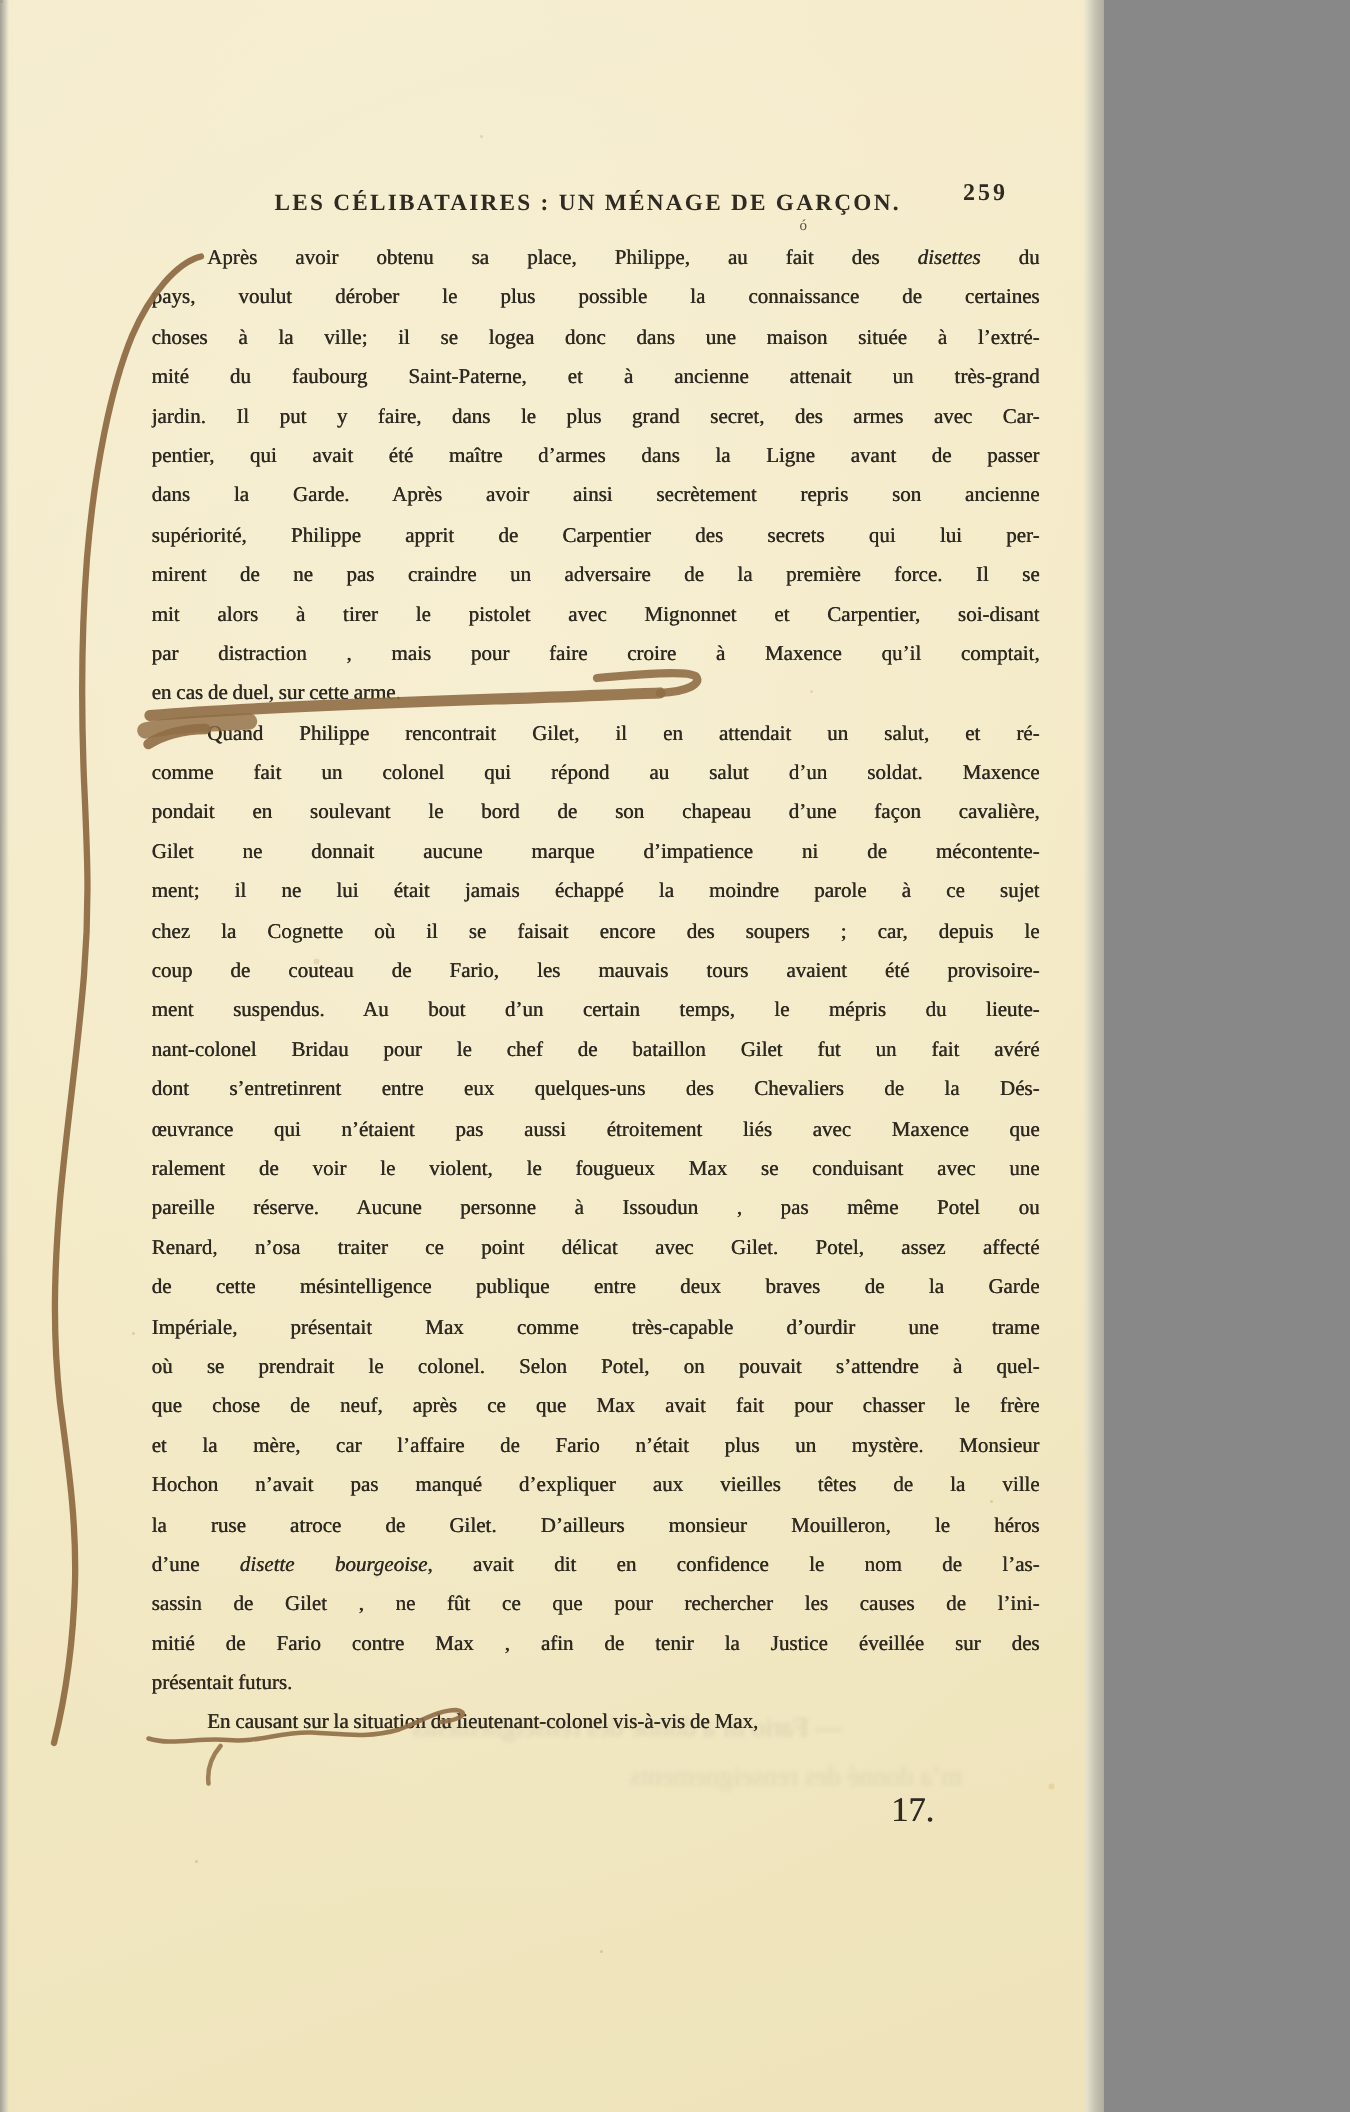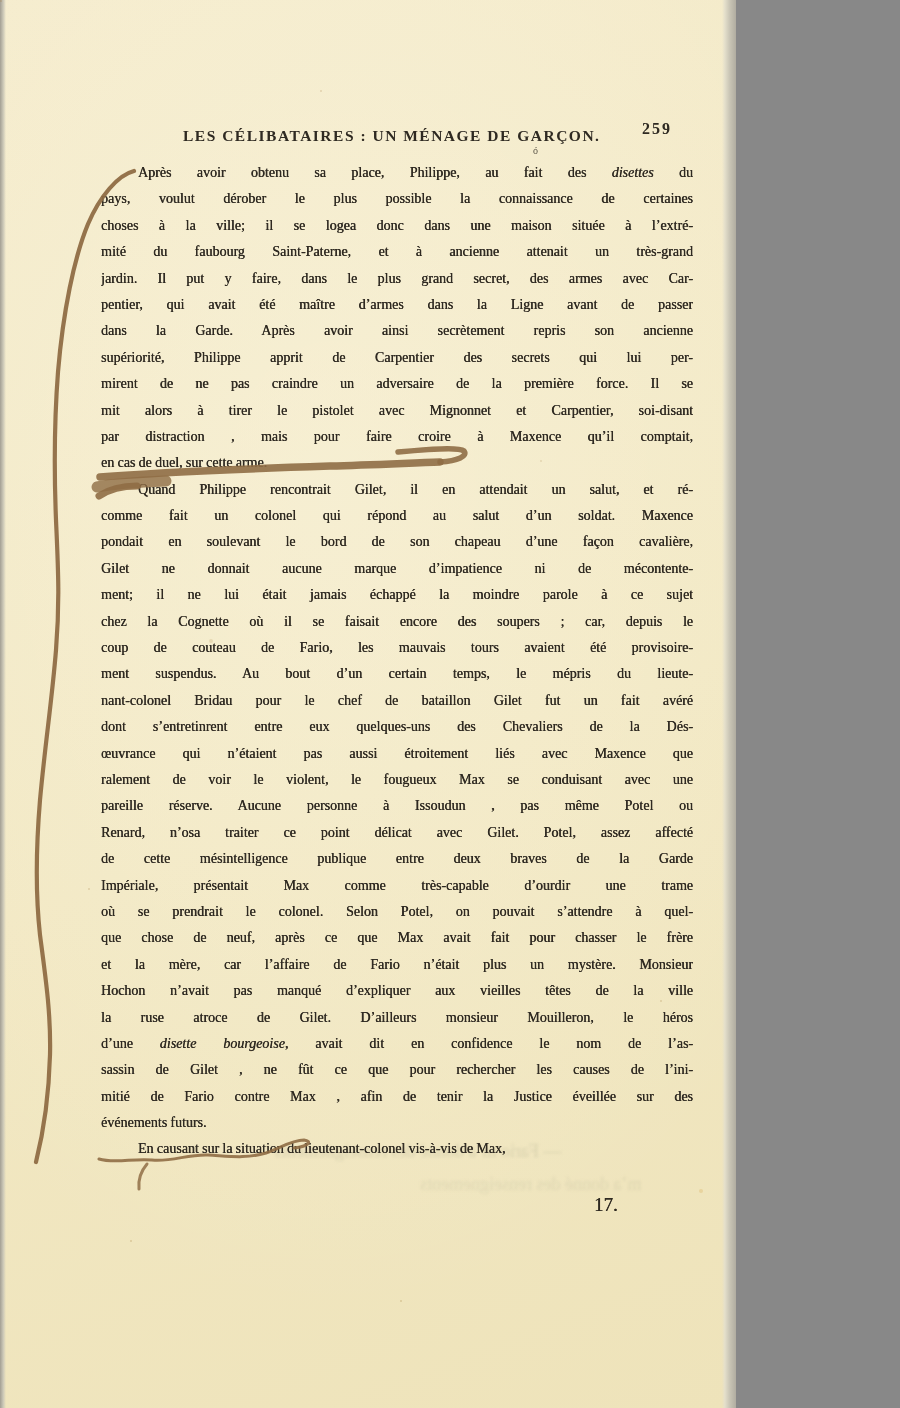--- a/index.html
+++ b/index.html
@@ -27,21 +27,21 @@
     letter-spacing:1.5px;white-space:nowrap;}
   .pageno{position:absolute;left:601px;top:120px;font-weight:bold;font-size:16px;letter-spacing:2px;margin-left:41px;}
   .artifact{position:absolute;left:533px;top:145px;font-size:10px;opacity:.8;}
   .textblock{position:absolute;left:101px;top:160px;width:592px;font-size:14px;
     line-height:26.4px;word-spacing:-0.3px;text-shadow:0.3px 0 0 currentColor;}
   .tline{height:26.4px;overflow:hidden;}
   .tline.j{text-align:justify;}
   .tline.j::after{content:"";display:inline-block;width:100%;height:0;}
   .tline.ind{text-indent:37px;}
   .it{font-style:italic;}
-  .sig{position:absolute;left:594px;top:1194px;font-size:19px;text-shadow:.3px 0 0 currentColor;}
+  .sig{position:absolute;left:594px;top:1194px;font-size:23px;text-shadow:.3px 0 0 currentColor;}
   .st{position:absolute;transform:scaleX(-1);filter:blur(1.4px);
     color:rgba(125,132,105,.20);font-size:18px;white-space:nowrap;pointer-events:none;}
   svg.marks{position:absolute;left:0;top:0;pointer-events:none;}
   .pen{stroke:var(--pen,#8f6d45);fill:none;stroke-linecap:round;stroke-linejoin:round;}
 </style>
 </head>
 <body>
 
 <div class="page">
   <div class="edge-l"></div>
@@ -85,21 +85,21 @@
       <div class="tline j"><span>de cette mésintelligence publique entre deux braves de la Garde</span></div>
       <div class="tline j"><span>Impériale, présentait Max comme très-capable d’ourdir une trame</span></div>
       <div class="tline j"><span>où se prendrait le colonel. Selon Potel, on pouvait s’attendre à quel-</span></div>
       <div class="tline j"><span>que chose de neuf, après ce que Max avait fait pour chasser le frère</span></div>
       <div class="tline j"><span>et la mère, car l’affaire de Fario n’était plus un mystère. Monsieur</span></div>
       <div class="tline j"><span>Hochon n’avait pas manqué d’expliquer aux vieilles têtes de la ville</span></div>
       <div class="tline j"><span>la ruse atroce de Gilet. D’ailleurs monsieur Mouilleron, le héros</span></div>
       <div class="tline j"><span>d’une </span><span class="it">disette bourgeoise</span><span>, avait dit en confidence le nom de l’as-</span></div>
       <div class="tline j"><span>sassin de Gilet , ne fût ce que pour rechercher les causes de l’ini-</span></div>
       <div class="tline j"><span>mitié de Fario contre Max , afin de tenir la Justice éveillée sur des</span></div>
-      <div class="tline"><span>événements futurs.</span></div>
+      <div class="tline"><span>présentait futurs.</span></div>
       <div class="tline ind"><span>En causant sur la situation du lieutenant-colonel vis-à-vis de Max,</span></div>
     </div>
 
   <div class="sig">17.</div>
 
   <svg class="marks" width="900" height="1408" viewBox="0 0 900 1408">
     <path class="pen" stroke-width="4.2" opacity=".95" d="M134 171 C118 175,100 196,88 224 C74 258,63 312,58 372 C54 424,54 470,56 520
          C58 566,60 600,56 650 C52 700,45 745,40 800 C36 848,35 890,40 935
          C46 980,51 1015,50 1055 C49 1092,44 1130,36 1162"></path>
     <path class="pen" stroke-width="7.5" opacity=".9" d="M100 477 C150 473,240 469,330 466 C370 465,410 463,440 462"></path>

